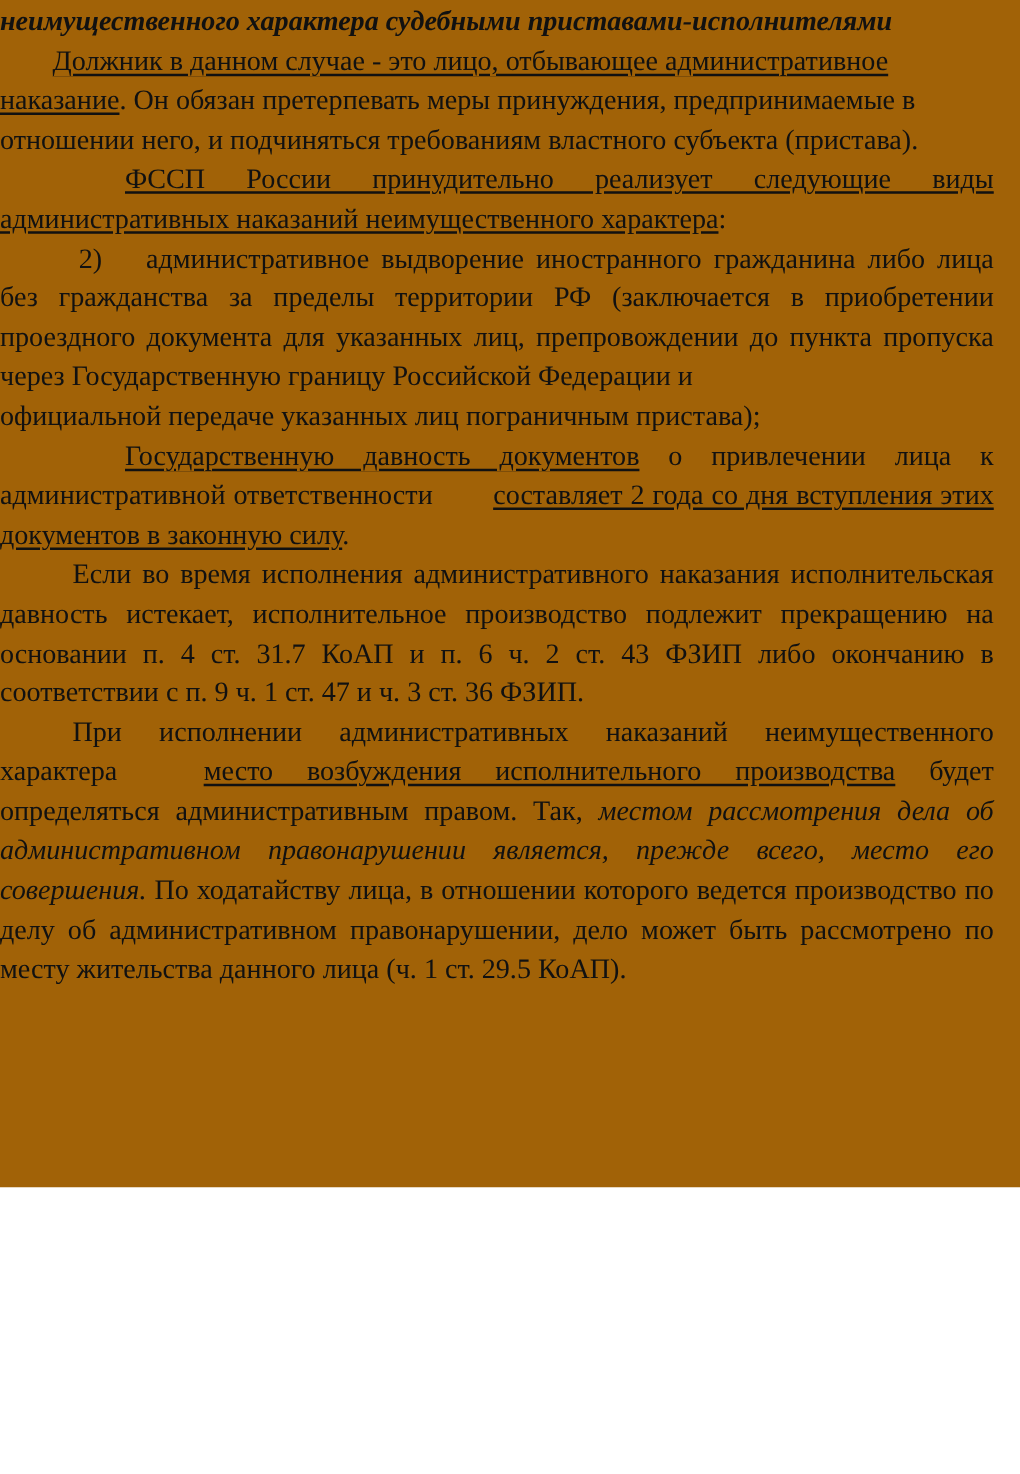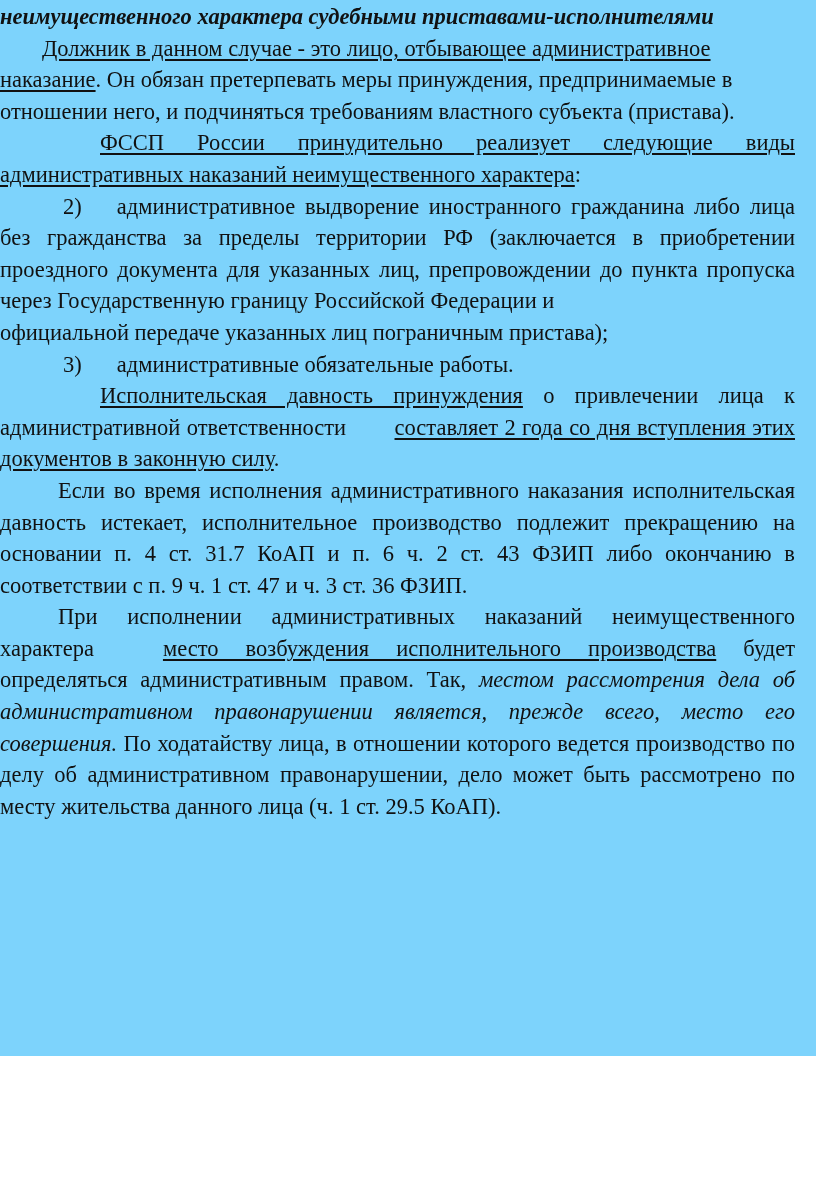--- a/index.html
+++ b/index.html
@@ -3,24 +3,24 @@
 <meta charset="utf-8">
 <style>
   html, body {
     margin: 0;
     padding: 0;
     background: #ffffff;
   }
   .page {
     position: relative;
     width: 816px;
-    height: 1056px;
+    height: 950px;
     box-sizing: border-box;
     padding: 1px 21px 0 0;
-    background: #7dd3fc;
+    background: #a16207;
     color: #111111;
     font-family: "Liberation Serif", "DejaVu Serif", serif;
     font-size: 22.5px;
     line-height: 31.6px;
     overflow: hidden;
   }
   .page p { margin: 0; }
 
   .heading {
     font-weight: bold;
@@ -81,24 +81,23 @@
 
   <p class="debtor"><span class="u">Должник в данном случае - это лицо, отбывающее административное наказание</span><span>. Он обязан претерпевать меры принуждения, предпринимаемые в отношении него, и подчиняться требованиям властного субъекта (пристава).</span></p>
 
   <p class="just mt-fssp"><span class="u">ФССП России принудительно реализует следующие виды административных наказаний неимущественного характера</span><span>:</span></p>
 
 
   <p class="item"><span>2)</span><span class="tab"></span><span>административное выдворение иностранного гражданина либо лица без гражданства за пределы территории РФ (заключается в приобретении проездного документа для указанных лиц, препровождении до пункта пропуска через Государственную границу Российской Федерации и</span></p>
 
   <p class="cont"><span>официальной передаче указанных лиц пограничным пристава);</span></p>
 
-  <p class="item"><span>3)</span><span class="tab"></span><span>административные обязательные работы.</span></p>
 
 
-  <p class="just mt-dav"><span class="u">Исполнительская давность принуждения</span><span> о привлечении лица к административной ответственности </span><span class="u">составляет 2 года со дня вступления этих документов в законную силу</span><span>.</span></p>
+  <p class="just mt-dav"><span class="u">Государственную давность документов</span><span> о привлечении лица к административной ответственности </span><span class="u">составляет 2 года со дня вступления этих документов в законную силу</span><span>.</span></p>
 
   <p class="just"><span>Если во время исполнения административного наказания исполнительская давность истекает, исполнительное производство подлежит прекращению на основании п. 4 ст. 31.7 КоАП и п. 6 ч. 2 ст. 43 ФЗИП либо окончанию в соответствии с п. 9 ч. 1 ст. 47 и ч. 3 ст. 36 ФЗИП.</span></p>
 
   <p class="just mt-place"><span>При исполнении административных наказаний неимущественного характера </span><span class="u">место возбуждения исполнительного производства</span><span> будет определяться административным правом. Так, </span><span class="em">местом рассмотрения дела об административном правонарушении является, прежде всего, место его совершения.</span><span> По ходатайству лица, в отношении которого ведется производство по делу об административном правонарушении, дело может быть рассмотрено по месту жительства данного лица (ч. 1 ст. 29.5 КоАП).</span></p>
 
   <div class="footnote-rule"></div>
 
 </div>
 
 </body></html>

